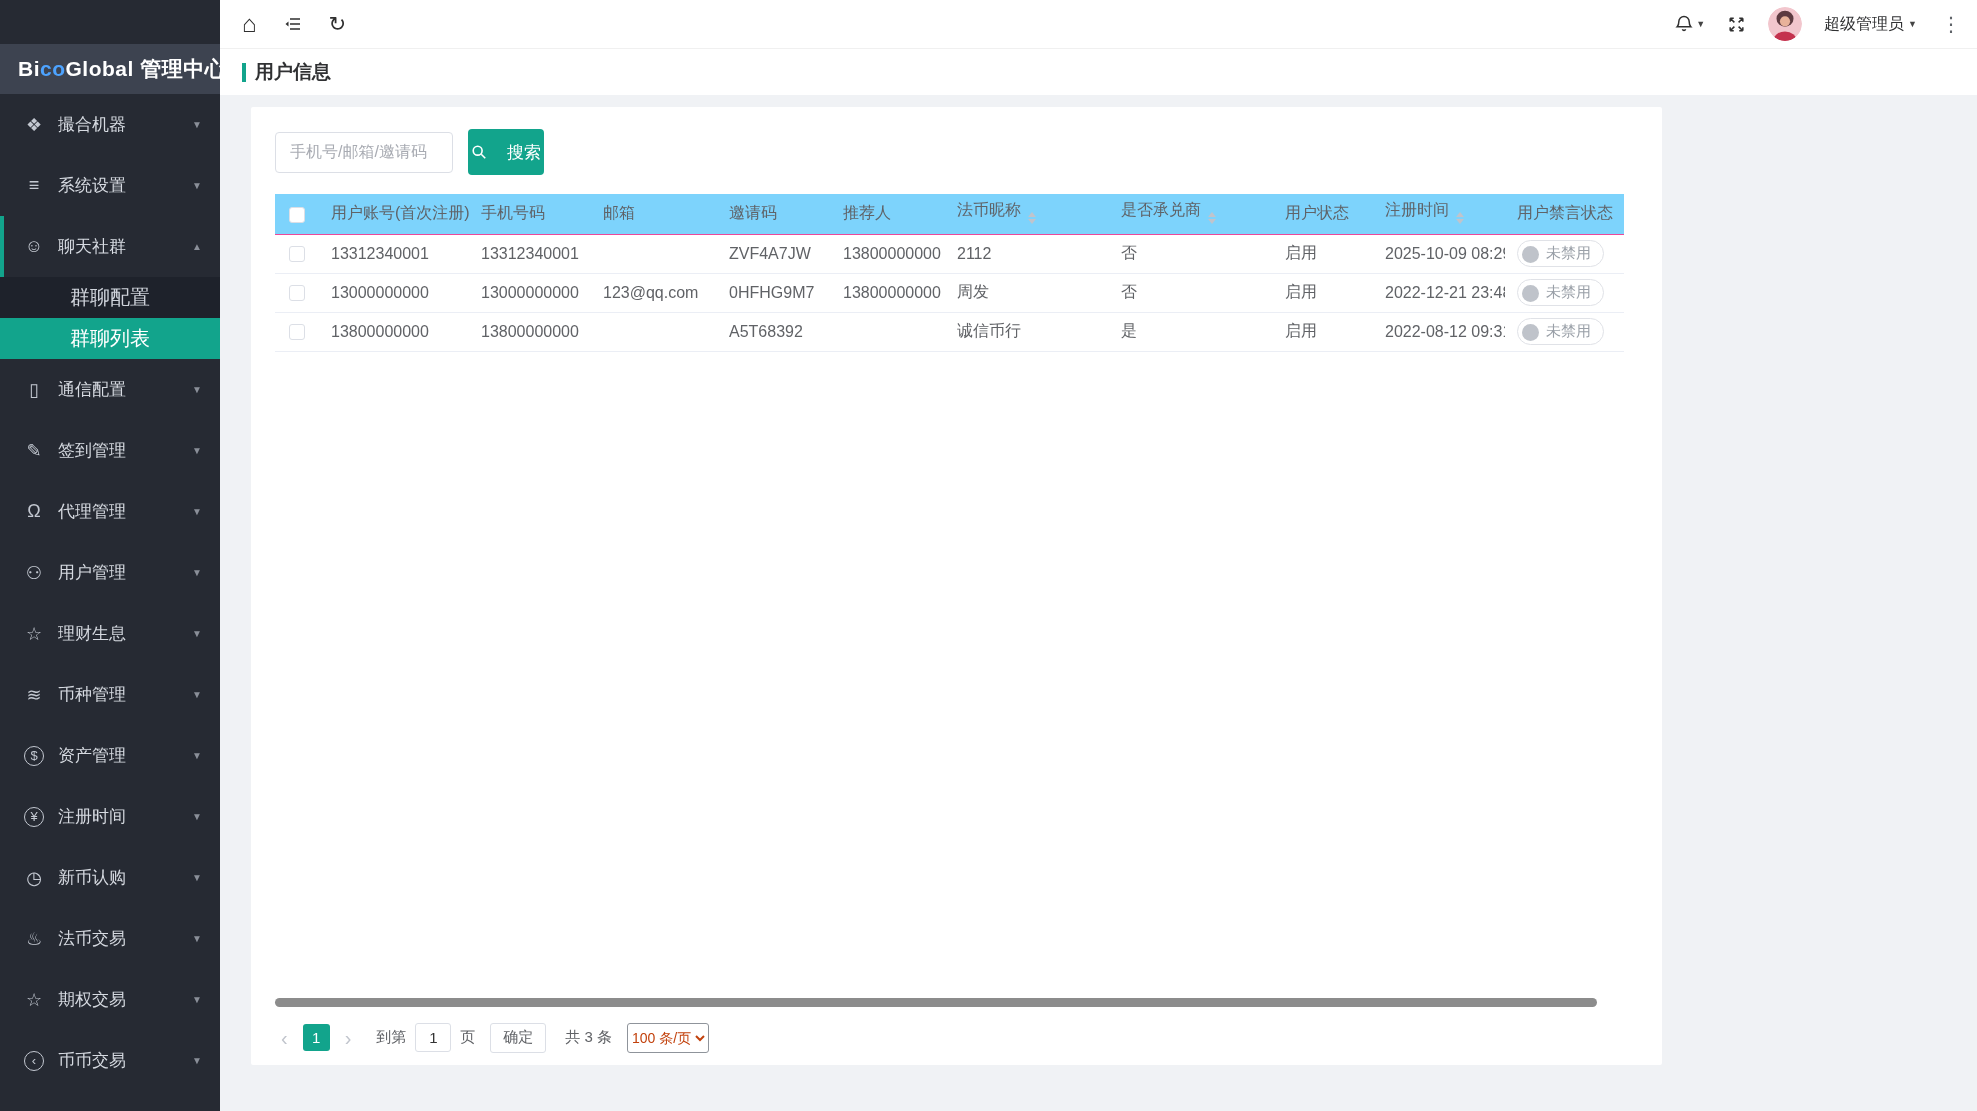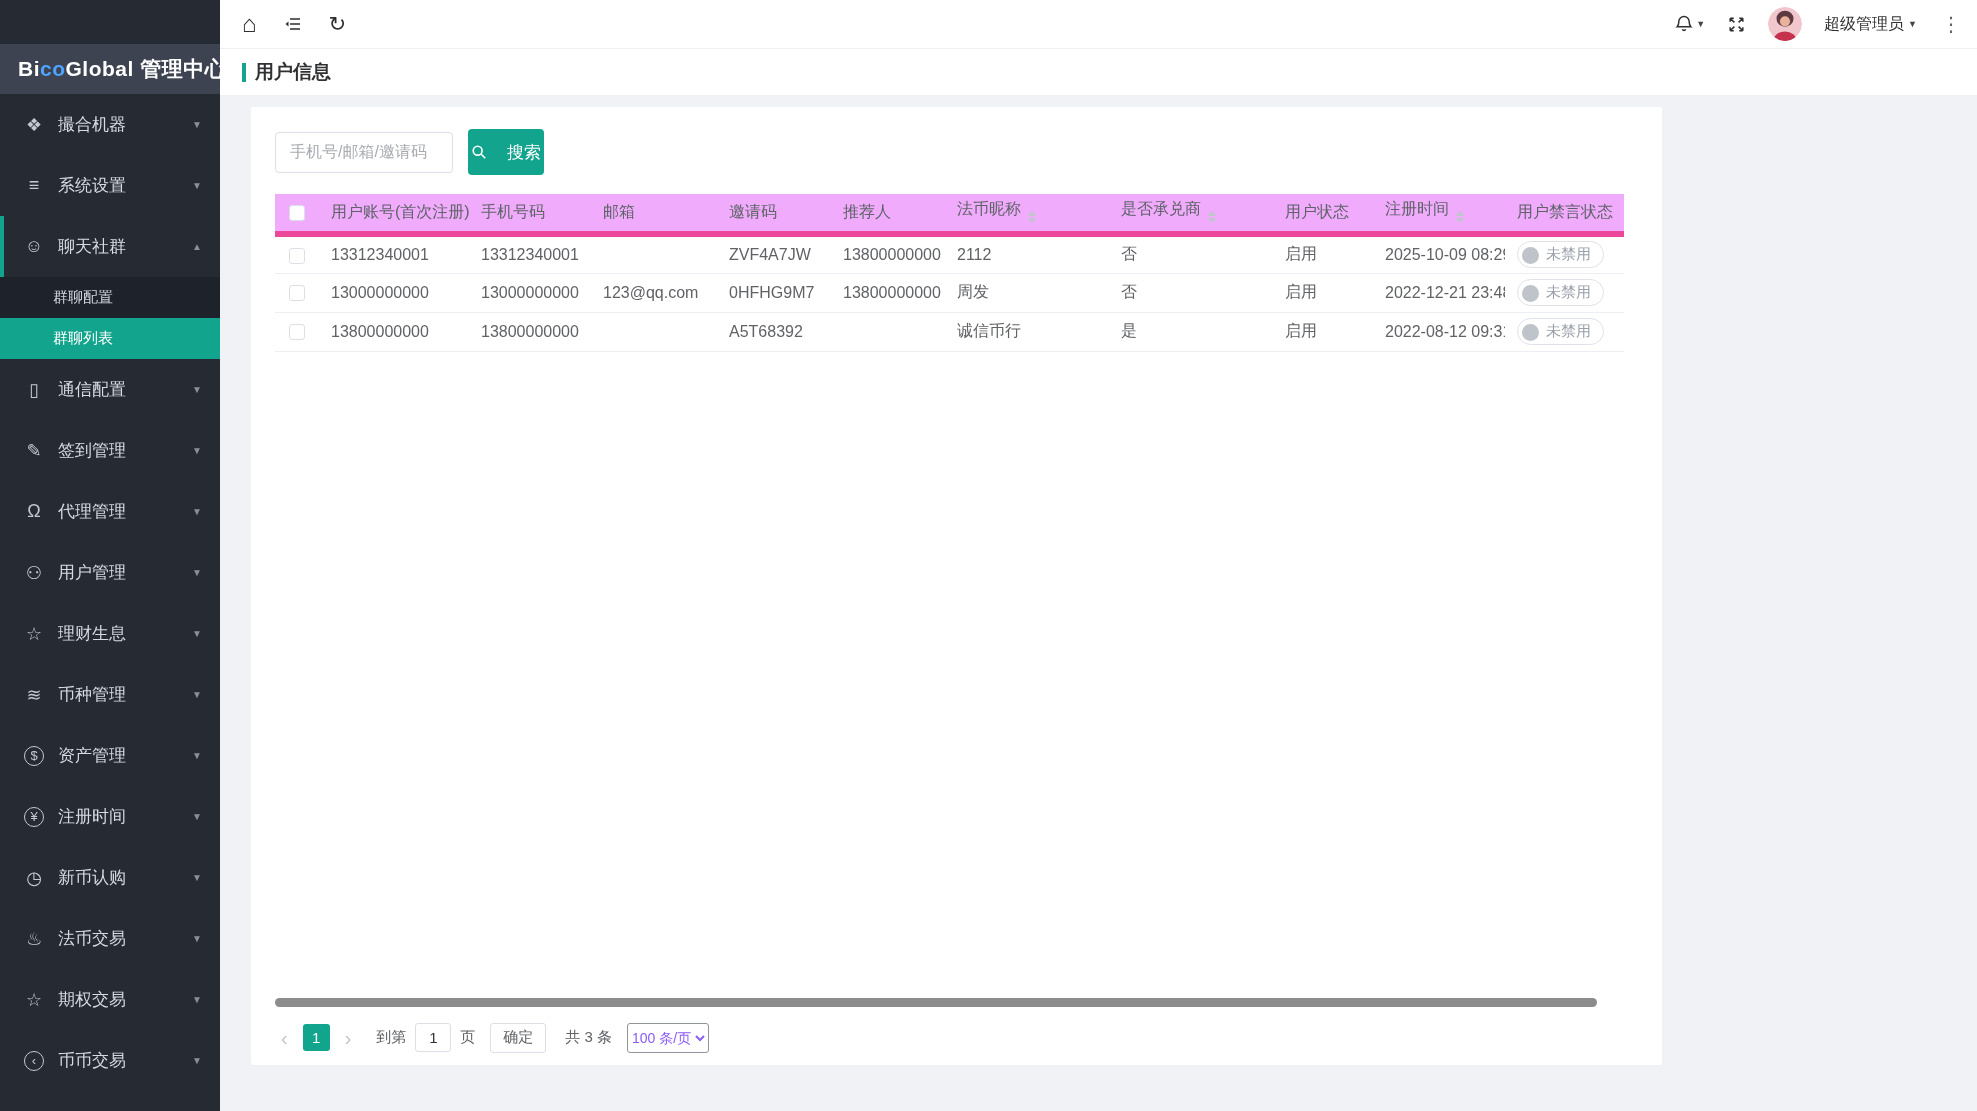--- a/index.html
+++ b/index.html
@@ -13,22 +13,22 @@
           font-size:21px; font-weight:bold; letter-spacing:.5px; white-space:nowrap;margin-top:44px; }
   .menu-item { height:61px; display:flex; align-items:center; padding:0 18px 0 22px;
                font-size:17px; cursor:pointer; position:relative; }
   .menu-item.expanded { border-left:4px solid #12a48c; padding-left:18px; }
   .mi-icon { width:24px; font-size:18px; color:#c3c8d1; margin-right:12px; text-align:center; flex-shrink:0; }
   .mi-icon.circled { width:20px; height:20px; border:1.5px solid #c3c8d1; border-radius:50%;
                      font-size:13px; line-height:17px; margin-left:2px; margin-right:14px; }
   .mi-label { flex:1; }
   .mi-caret { font-size:10px; color:#8a8f99; }
   .submenu { background:#1e222b; }
-  .submenu-item { height:41px; display:flex; align-items:center; padding-left:53px;
-                  font-size:15px; color:#d0d4dc; cursor:pointer; }
+  .submenu-item { height:41px; display:flex; align-items:center; padding-left:70px;
+                  font-size:20px; color:#d0d4dc; cursor:pointer; }
   .submenu-item.active { background:#12a48c; color:#fff; }
 
   
   .main { flex:1; display:flex; flex-direction:column; min-width:0; }
   .topbar { height:48px; background:#fff; display:flex; align-items:center;
             padding:0 14px 0 22px; flex-shrink:0; }
   .tb-icon { color:#2f2f2f; cursor:pointer; display:flex; align-items:center; }
   .tb-left { display:flex; align-items:center; gap:26px; }
   .glyph-home { font-size:24px; }
   .glyph-refresh { font-size:21px; }
@@ -53,21 +53,21 @@
                   padding:0 14px; font-size:16px; color:#333; outline:none; }
   .search-input::placeholder { color:#a8abb2; }
   .search-btn { margin-left:15px; height:46px; padding:0 3px; background:#12a48c; color:#fff;
                 border:none; border-radius:4px; font-size:17px; display:flex; align-items:center;
                 gap:20px; cursor:pointer; }
 
   .table-zone { flex:1; margin-top:19px; overflow:hidden; }
   table { border-collapse:collapse; table-layout:fixed; width:1349px; }
   th, td { text-align:left; padding:0 0 0 12px; font-size:16px; font-weight:normal;
            white-space:nowrap; overflow:hidden; }
-  thead th { height:40px; background:#f0abfc; color:#5f6368; border-bottom:6px solid #ec4899; }
+  thead th { height:40px; background:#7dd3fc; color:#5f6368; border-bottom:1px solid #ec4899; }
   tbody td { height:39px; color:#606266; border-bottom:1px solid #ebeef5; }
   .cb-cell { padding-left:14px; }
   .checkbox { display:inline-block; width:16px; height:16px; border:1px solid #dcdfe6;
               border-radius:3px; background:#fff; cursor:pointer; vertical-align:middle; }
   .sort { display:inline-flex; flex-direction:column; margin-left:7px; vertical-align:-2px; cursor:pointer; }
   .sort i { width:0; height:0; border:4px solid transparent; display:block; }
   .sort .su { border-bottom:5px solid #c0c4cc; margin-bottom:2px; }
   .sort .sd { border-top:5px solid #c0c4cc; }
   .pill { display:inline-flex; align-items:flex-end; gap:7px; border:1px solid #e0e2e7;
           border-radius:14px; padding:3px 12px 3px 4px; font-size:15px; color:#9aa0a8;
@@ -81,21 +81,21 @@
                 font-size:15px; color:#606266; }
   .pg-arrow { font-size:20px; color:#c0c4cc; padding:0 6px; cursor:pointer; line-height:1; }
   .pg-page { width:27px; height:27px; background:#12a48c; color:#fff; border-radius:3px;
              display:flex; align-items:center; justify-content:center; font-size:15px; cursor:pointer; }
   .pg-jump-label { margin-left:10px; }
   .pg-input { width:36px; height:29px; border:1px solid #dcdfe6; border-radius:3px;
               text-align:center; font-size:15px; color:#333; outline:none; }
   .pg-confirm { margin-left:6px; height:30px; padding:0 12px; background:#fff;
                 border:1px solid #dcdfe6; border-radius:3px; font-size:15px; color:#606266; cursor:pointer; }
   .pg-total { margin-left:10px; }
-  .pg-size { height:30px; font-size:14px; color:#8b5cf6; border:1px solid #8f949b;
+  .pg-size { height:30px; font-size:14px; color:#c2410c; border:1px solid #8f949b;
              border-radius:3px; background:#fff; margin-left:6px; }
 </style>
 </head>
 <body>
 
 <div class="app">
 
   <aside class="sidebar">
     <div class="logo">
         <span style="color: rgb(255, 255, 255);">Bi</span>

